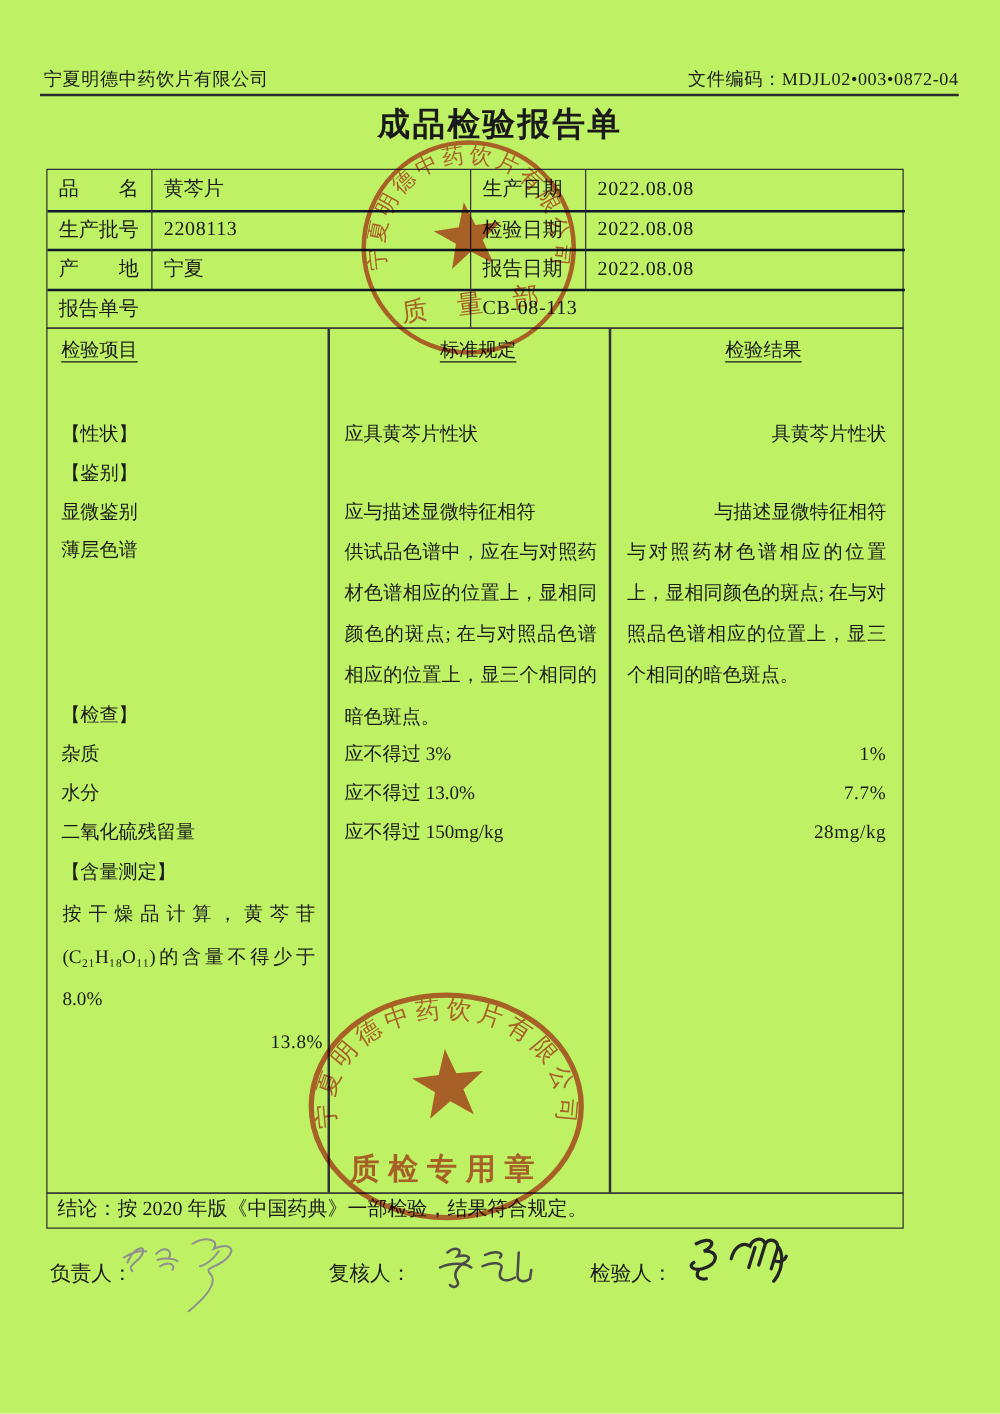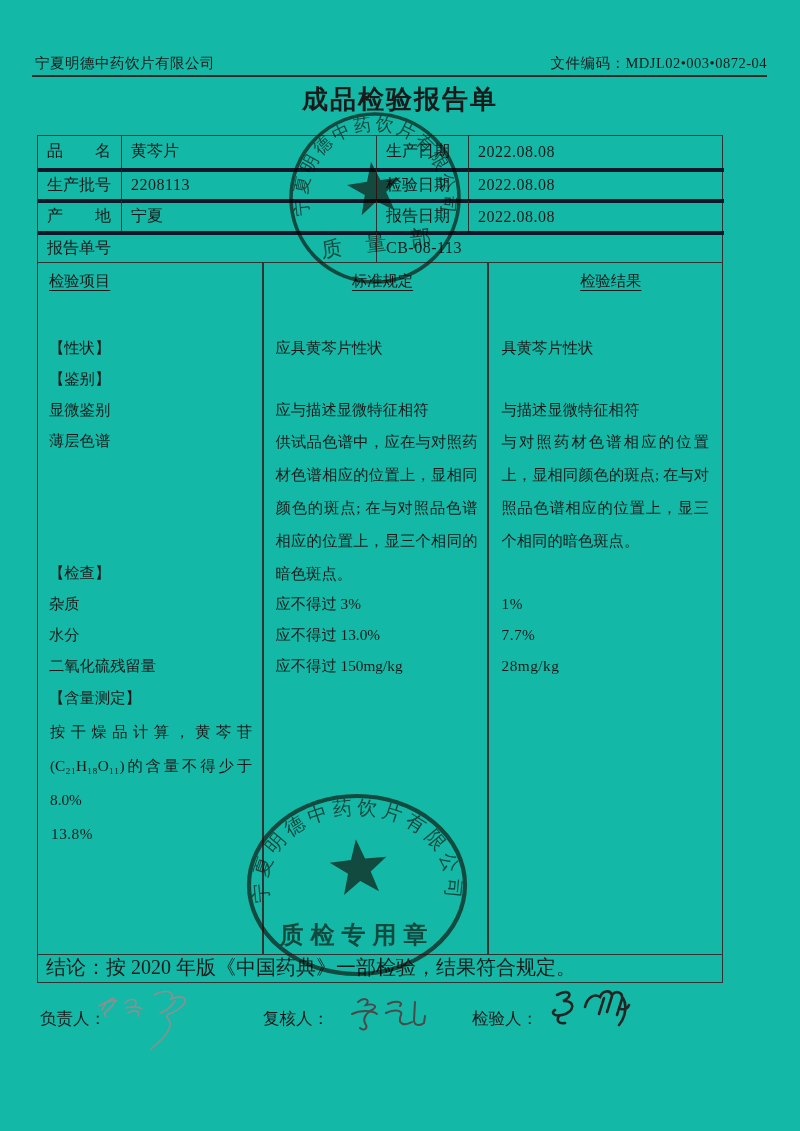--- a/index.html
+++ b/index.html
@@ -1,62 +1,62 @@
 <!DOCTYPE html>
 <html><head>
 <meta charset="utf-8">
 <style>
   html,body { margin:0; padding:0; background:#fff; }
   .page {
-    position:relative; width:800px; height:1131px; background:#14b8a6;
+    position:relative; width:800px; height:1131px; background:#bef264;
     font-family:"Liberation Serif", serif; color:#1a1a1a; overflow:hidden;
   }
   
   .hdr-left  { position:absolute; top:54px; left:35px;  font-size:14.5px; letter-spacing:.5px; }
   .hdr-right { position:absolute; top:54px; right:33px; font-size:14.5px; }
   .rule { position:absolute; top:75px; left:32px; width:735px; height:2px; background:#2b2b2b; }
   .title { position:absolute; top:82px; left:0; width:100%; text-align:center;
            font-family:"Liberation Sans", sans-serif; font-weight:bold; font-size:26px; letter-spacing:2px; }
 
   
   .info-table { position:absolute; top:135px; left:37px; width:686px;
     display:grid; grid-template-columns:83px 255px 92px 256px; grid-auto-rows:31.5px;
     border:1.5px solid #333; box-sizing:border-box; font-size:16px; }
-  .info-table .cell { border-top:4px solid #0f172a; border-left:1px solid #333;
+  .info-table .cell { border-top:2px solid #0f172a; border-left:1px solid #333;
     display:flex; align-items:center; padding:0 9px; box-sizing:border-box; white-space:nowrap; overflow:visible; }
   .info-table .cell.first-row { border-top:none; }
   .info-table .cell.first-col { border-left:none; }
   .num { font-family:"Liberation Serif", serif; letter-spacing:.5px; }
   .span2a { grid-column:1 / 3; }
   .span2b { grid-column:3 / 5; }
 
   
   .mtable { position:absolute; top:262px; left:37px; width:686px; height:693px;
     border:1.5px solid #333; box-sizing:border-box; display:flex; flex-direction:column; font-size:15.3px; }
   .vline { position:absolute; top:0; bottom:0; width:1.5px; background:#333; }
   .v1 { left:224px; } .v2 { left:449px; }
   .mt-row { display:flex; width:100%; }
   .c { box-sizing:border-box; }
   .c1 { width:225.5px; padding-left:11px; }
   .c2 { width:225px;  padding:0 11px 0 12px; }
-  .c3 { width:232.5px; padding:0 12px 0 13px; }
+  .c3 { width:232.5px; padding:0 12px 0 13px;text-align:right; }
   .mt-head { height:60px; padding-top:9px; }
   .mt-head .c { line-height:18px; }
   .th { text-decoration:underline; text-underline-offset:4px; }
   .c2.center, .c3.center { text-align:center;padding-left:24px; }
   .r-single { height:31px; line-height:31px; }
   .r-tlc { height:132px; line-height:33px; }
   .r-tlc .c2, .r-tlc .c3 { text-align:justify; }
   .r-assay { height:68px; line-height:34px;flex-direction:column; }
   .r-assay .c2 { text-align:justify; }
   .mt-fill { flex:1; }
 
   
   .concl { position:absolute; top:954px; left:37px; width:686px; height:29px;
-    border:1.5px solid #333; box-sizing:border-box; font-size:20px; line-height:25px; padding-left:8px; }
+    border:1.5px solid #333; box-sizing:border-box; font-size:16px; line-height:25px; padding-left:8px; }
 
   
   .sig-label { position:absolute; top:1008px; font-size:16.5px; }
   .sl1 { left:40px; } .sl2 { left:263px; } .sl3 { left:472px; }
   .sigsvg { position:absolute; }
   .sig1 { left:92px;  top:986px; }
   .sig2 { left:342px; top:992px; }
   .sig3 { left:543px; top:983px; }
 
   

